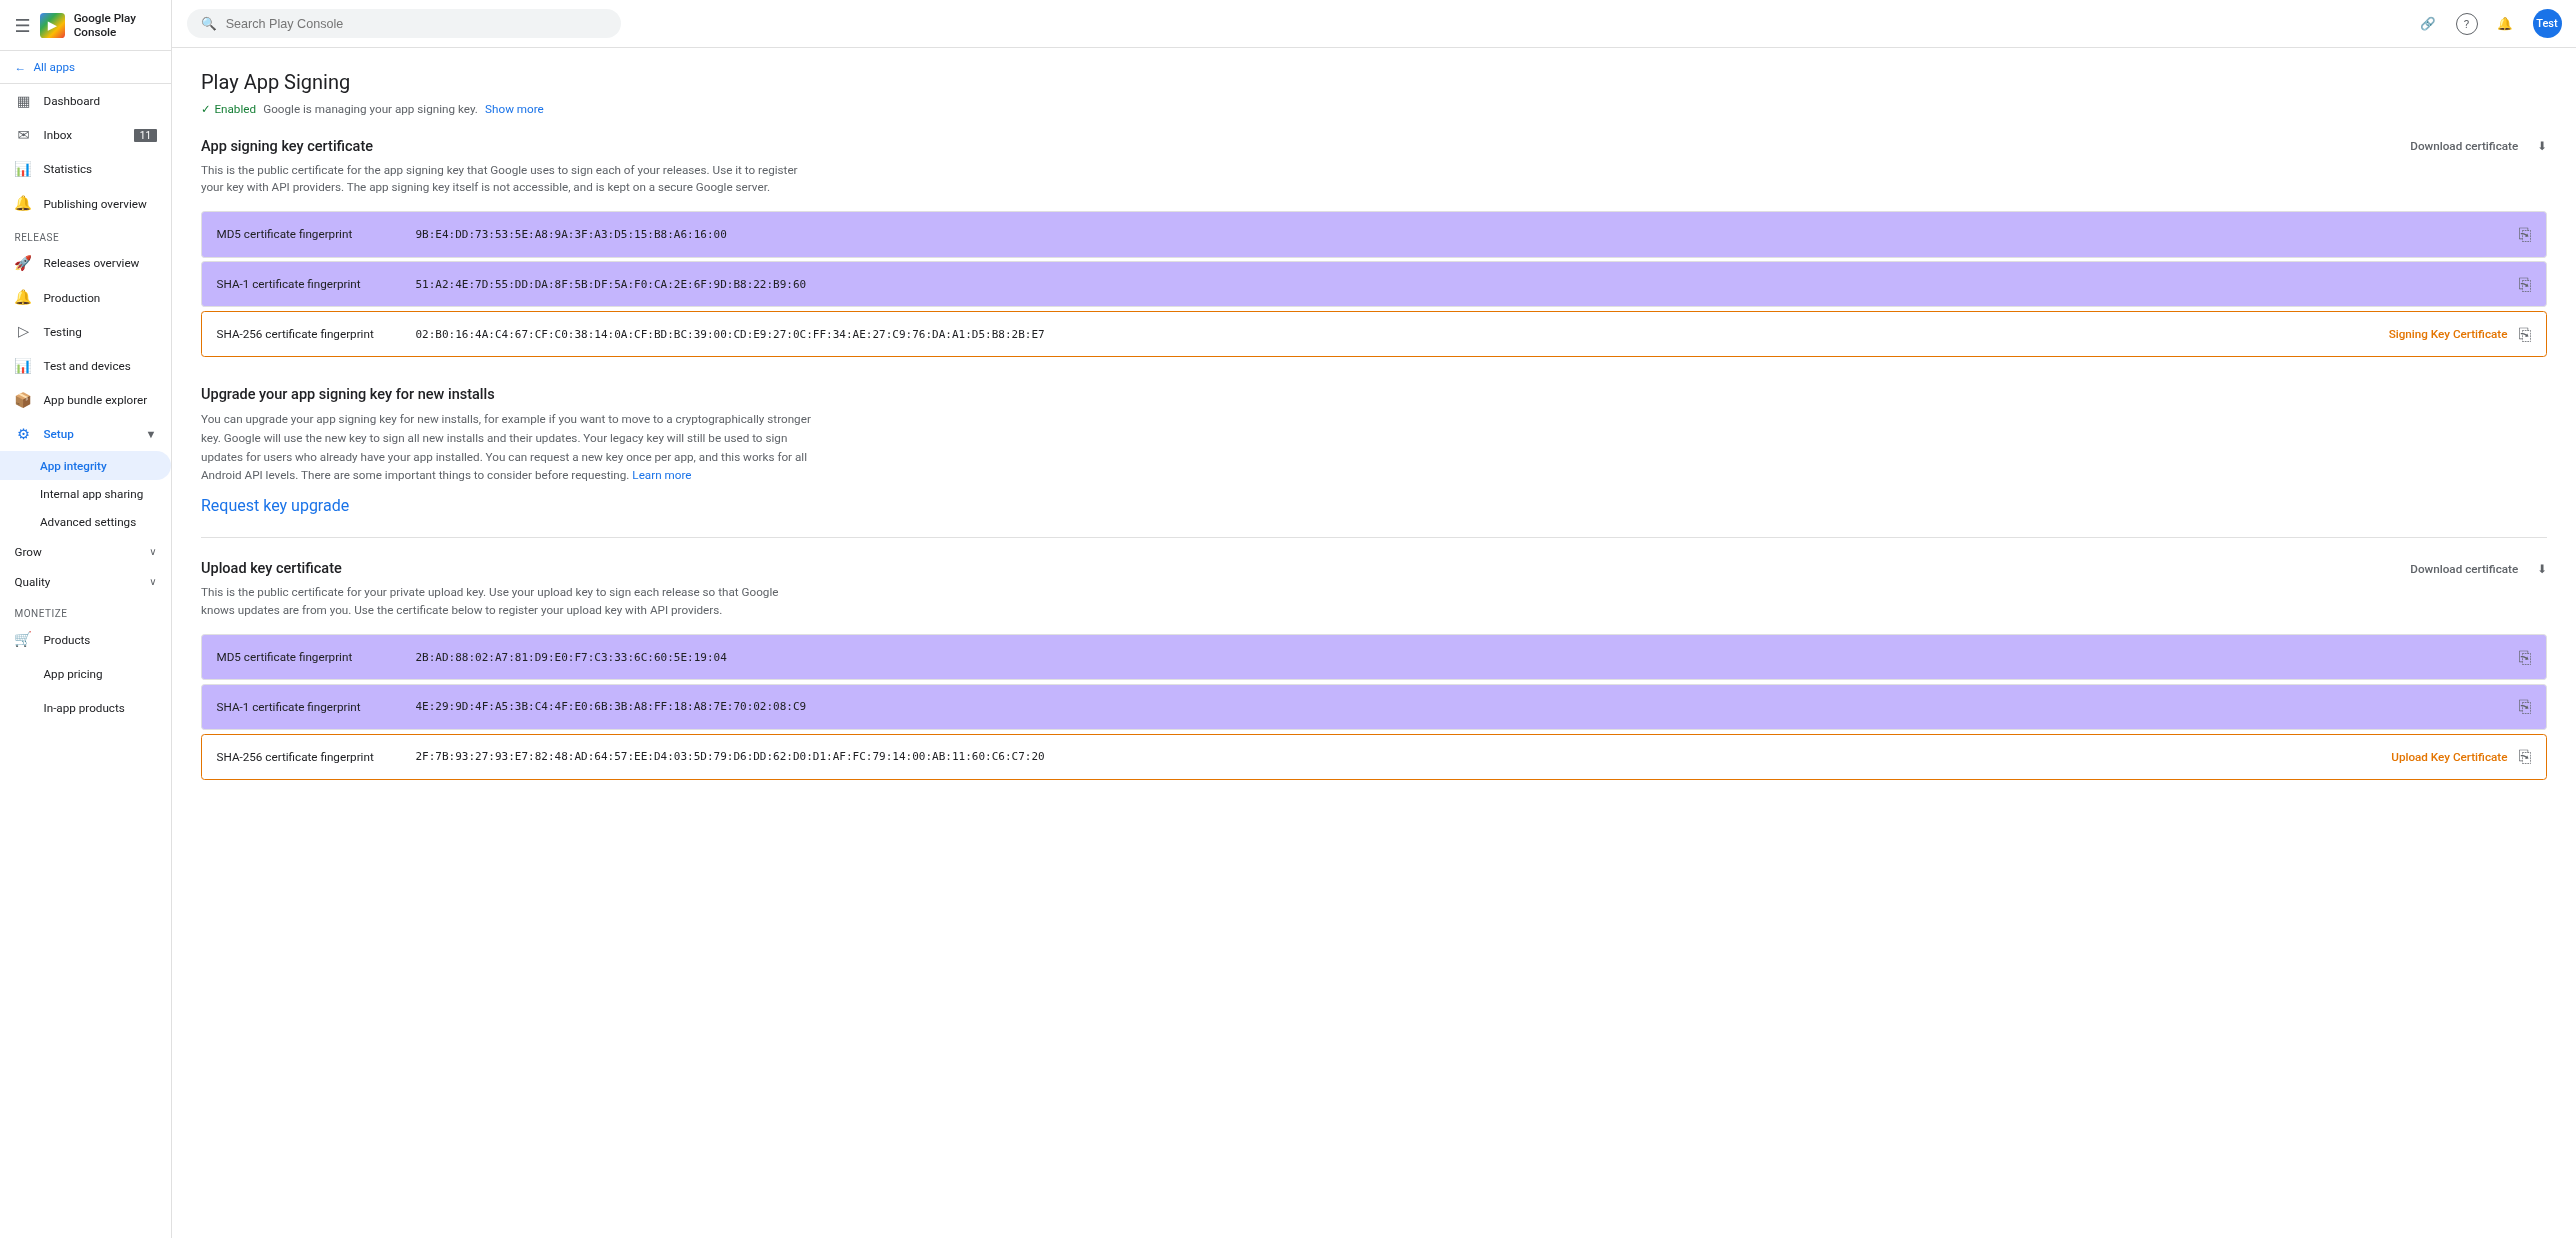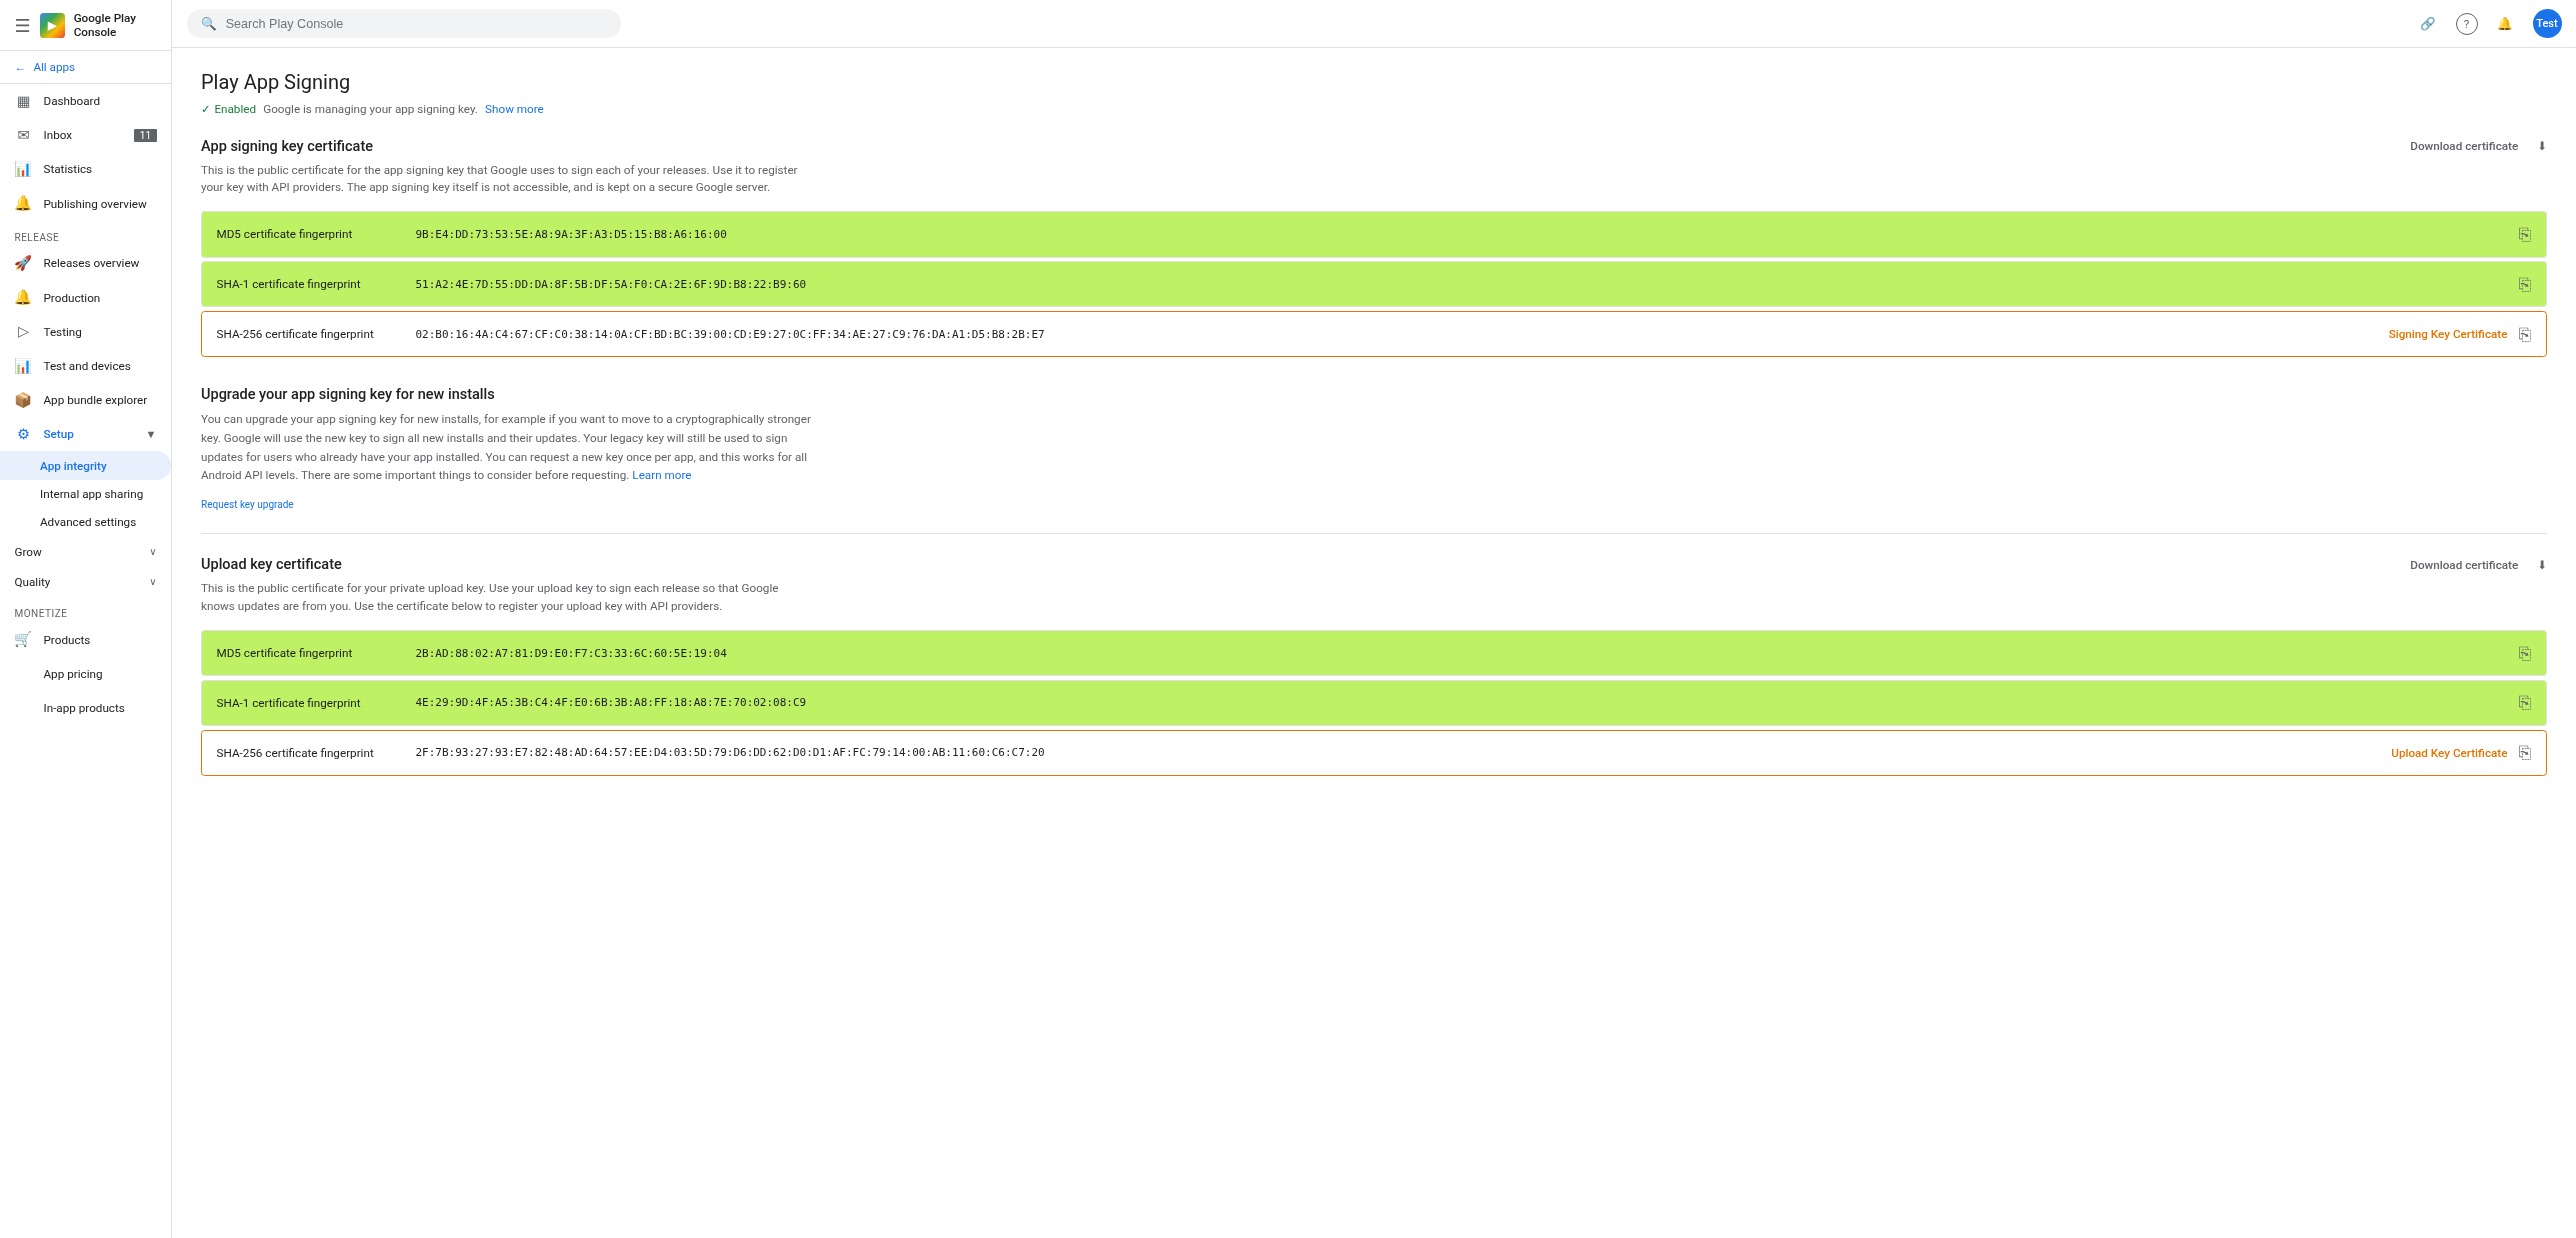--- a/index.html
+++ b/index.html
@@ -45,33 +45,33 @@
     .enabled-row { display: flex; align-items: center; gap: 7.2px; font-size: 11.7px; color: #5f6368; margin-bottom: 22px; }
     .enabled-badge { display: flex; align-items: center; gap: 3.6px; color: #188038; }
     .show-more-link { color: #1a73e8; cursor: pointer; text-decoration: none; }
 
     .section { margin-bottom: 29px; }
     .section-title { font-size: 14.5px; font-weight: 500; color: #202124; margin-bottom: 7.2px; display: flex; align-items: center; justify-content: space-between; }
     .section-desc { font-size: 11.7px; color: #5f6368; line-height: 1.5; margin-bottom: 14.5px; max-width: 614px; }
 
     .download-cert-btn { display: flex; align-items: center; gap: 19px; color: #5f6368; font-size: 11.7px; cursor: pointer; }
 
-    .cert-row { display: flex; align-items: center; padding: 12.6px 14.5px; border: 0.9px solid #e0e0e0; border-radius: 3.6px; margin-bottom: 3.6px; background: #bef264; }
+    .cert-row { display: flex; align-items: center; padding: 12.6px 14.5px; border: 0.9px solid #e0e0e0; border-radius: 3.6px; margin-bottom: 3.6px; background: #c4b5fd; }
     .cert-row.highlighted { border: 1.8px solid #e37400; background: #fff; }
     .cert-label { width: 199px; font-size: 11.7px; color: #202124; flex-shrink: 0; }
     .cert-value { flex: 1; font-size: 11px; font-family: monospace; color: #202124; word-break: break-all; }
     .cert-row-actions { display: flex; align-items: center; gap: 11px; margin-left: 14.5px; }
     .signing-key-label { color: #e37400; font-size: 11.7px; font-weight: 500; white-space: nowrap; }
     .copy-icon { color: #5f6368; cursor: pointer; font-size: 16.3px; }
 
     .upgrade-section { margin-bottom: 22px; }
     .upgrade-title { font-size: 14.5px; font-weight: 500; margin-bottom: 7.2px; }
     .upgrade-desc { font-size: 11.7px; color: #5f6368; line-height: 1.6; max-width: 614px; margin-bottom: 11px; }
     .learn-more-link { color: #1a73e8; cursor: pointer; text-decoration: none; }
-    .request-upgrade-btn { color: #1a73e8; font-size: 10px; cursor: pointer; text-decoration: none; }
+    .request-upgrade-btn { color: #1a73e8; font-size: 16px; cursor: pointer; text-decoration: none; }
 
     .divider { border: none; border-top: 0.9px solid #e0e0e0; margin: 22px 0; }
 
     
     .nav-collapsible-row { display: flex; align-items: center; padding: 8.1px 14.5px; cursor: pointer; font-size: 11.7px; color: #202124; gap: 6px; }
     .nav-collapsible-row .chevron { margin-left: auto; font-size: 10px; color: #5f6368; }
 
     .setup-icon { color: #1a73e8; }
   </style>
 </head>

